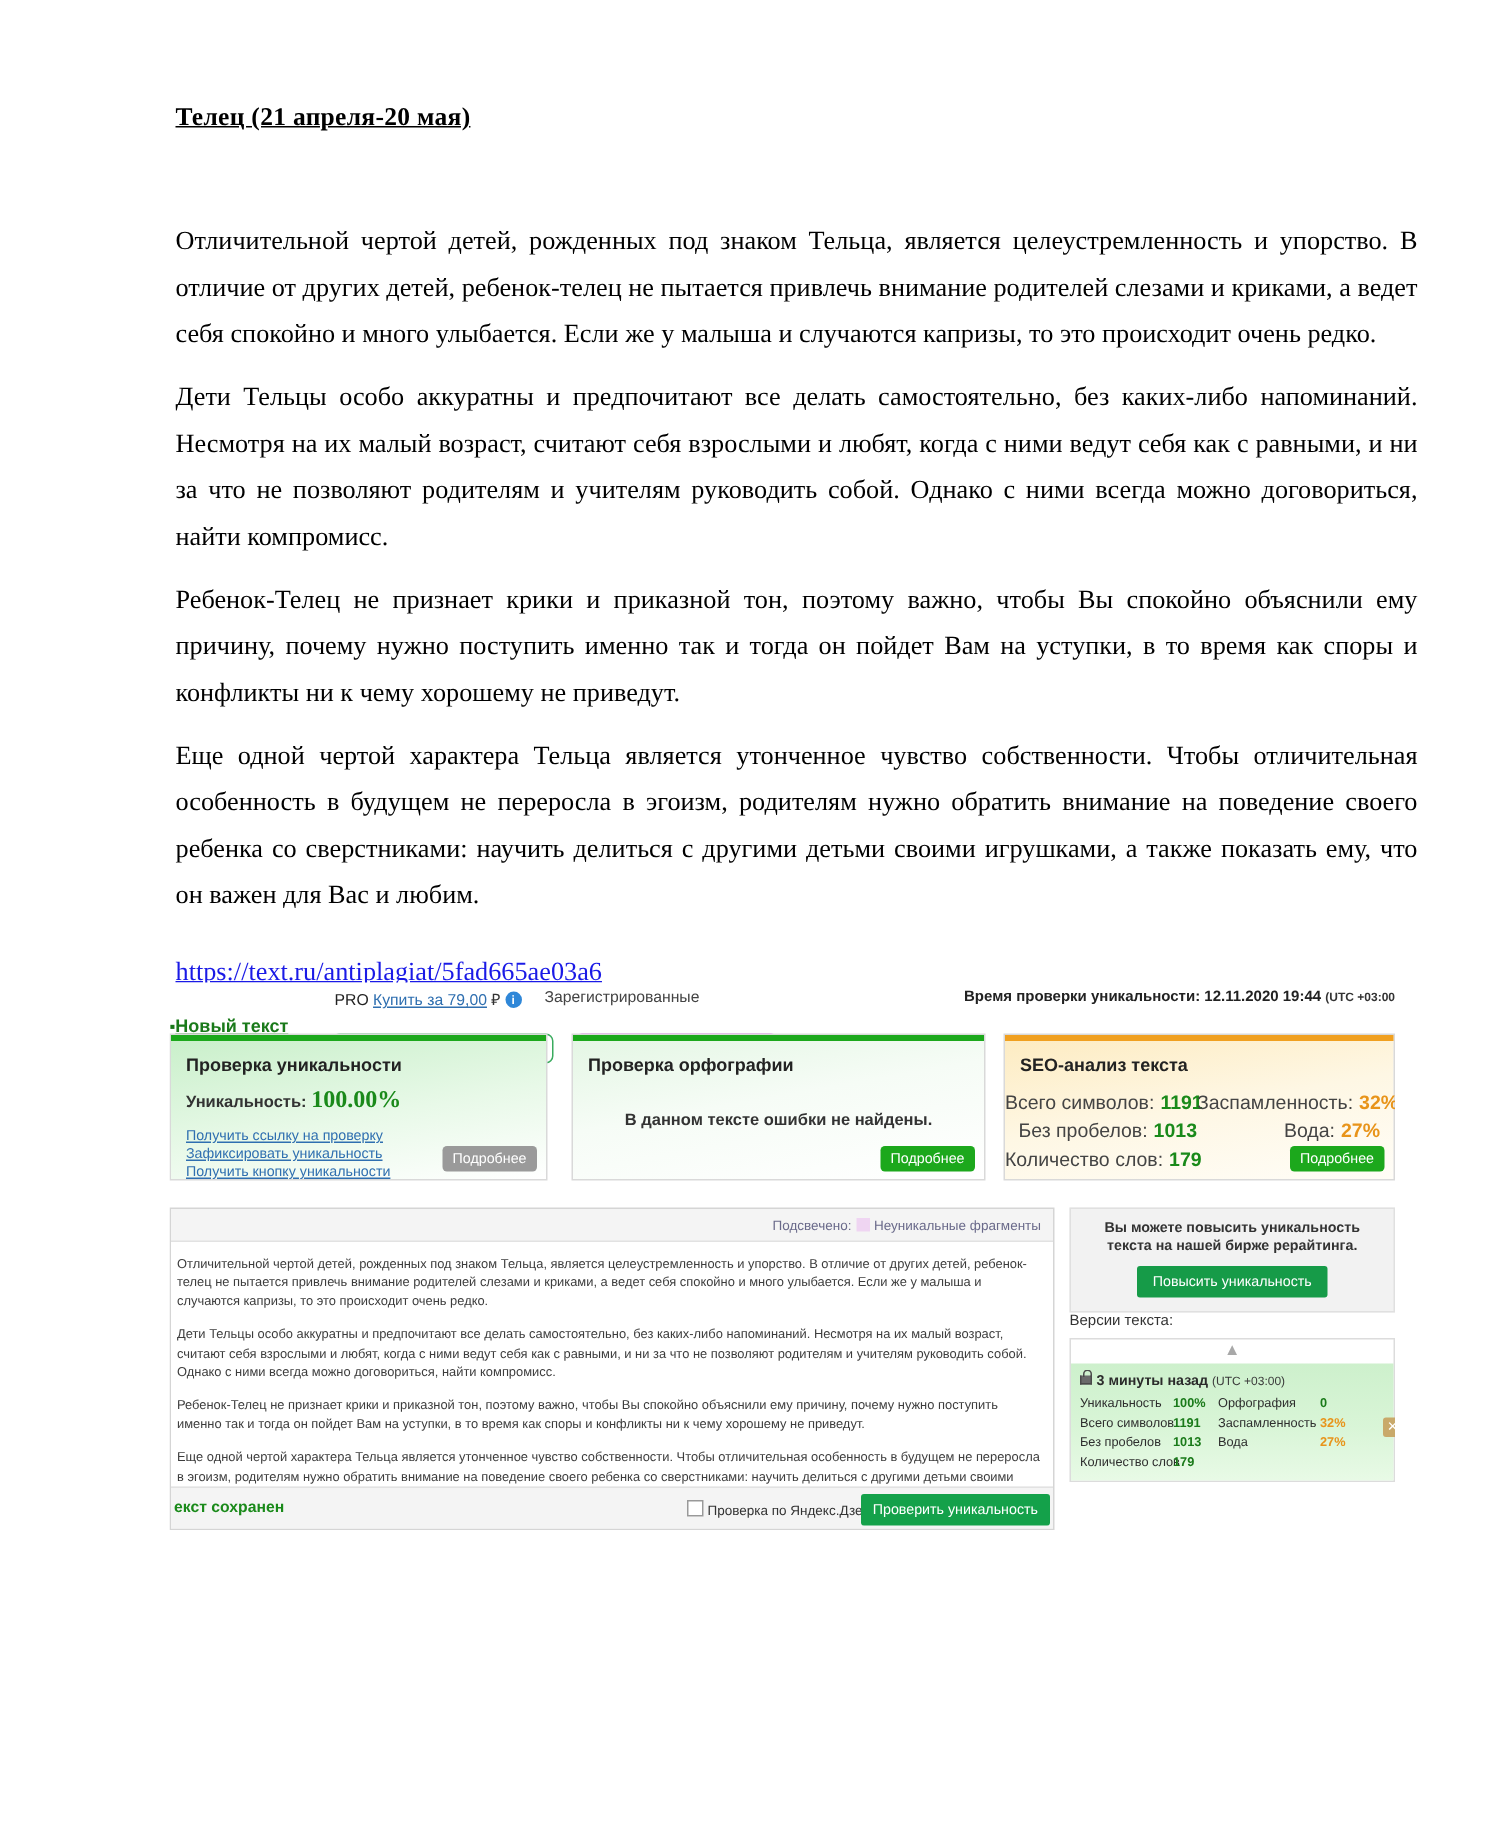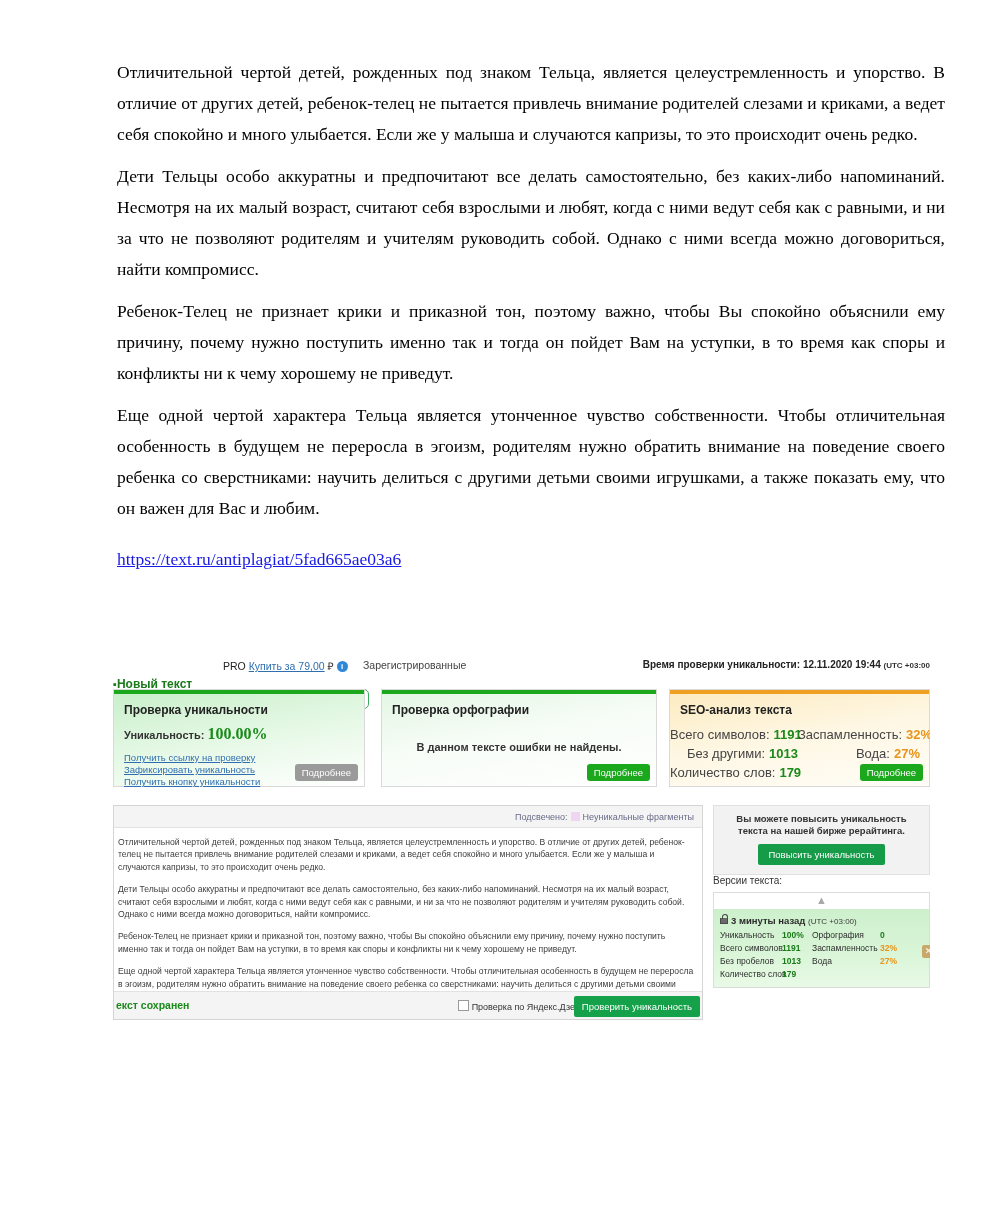--- a/index.html
+++ b/index.html
@@ -427,20 +427,21 @@
     font-size: 9px;
     line-height: 13px;
     text-align: center;
     border-radius: 2px;
   }
 </style>
 </head>
 <body>
 
 <div class="doc">
+  <div class="doc-title">Телец  (21 апреля-20 мая)</div>
   <p class="doc-p first">Отличительной чертой детей, рожденных под знаком Тельца, является целеустремленность и упорство. В отличие от других детей, ребенок-телец не пытается привлечь внимание родителей слезами и криками, а ведет себя спокойно и много улыбается. Если же у малыша и случаются капризы, то это происходит очень редко.</p>
   <p class="doc-p">Дети Тельцы особо аккуратны и предпочитают все делать самостоятельно, без каких-либо напоминаний. Несмотря на их малый возраст, считают себя взрослыми и любят, когда с ними ведут себя как с равными, и ни за что не позволяют родителям и учителям руководить собой. Однако с ними всегда можно договориться, найти компромисс.</p>
   <p class="doc-p"> Ребенок-Телец не признает крики и приказной тон, поэтому важно, чтобы Вы спокойно объяснили ему причину, почему нужно поступить именно так и тогда он пойдет Вам на уступки, в то время как споры и конфликты ни к чему хорошему не приведут.</p>
   <p class="doc-p">Еще одной чертой характера Тельца является утонченное чувство собственности. Чтобы отличительная особенность в будущем не переросла в эгоизм, родителям нужно обратить внимание на поведение своего ребенка со сверстниками: научить делиться с другими детьми своими игрушками, а также показать ему, что он важен для Вас и любим.</p>
   <a class="doc-link" href="#">https://text.ru/antiplagiat/5fad665ae03a6</a>
 </div>
 
 <div class="shot">
 
   <div class="shot-top">
@@ -491,21 +492,21 @@
       <div class="topbar"></div>
       <div class="panel-title">SEO-анализ текста</div>
       <div class="seo-grid">
         <div class="seo-cell">
           <span class="k">Всего символов:</span><span class="v green">1191</span>
         </div>
         <div class="seo-cell">
           <span class="k">Заспамленность:</span><span class="v orange">32%</span>
         </div>
         <div class="seo-cell">
-          <span class="k">Без другими:</span><span class="v green">1013</span>
+          <span class="k">Без пробелов:</span><span class="v green">1013</span>
         </div>
         <div class="seo-cell">
           <span class="k">Вода:</span><span class="v orange">27%</span>
         </div>
         <div class="seo-cell">
           <span class="k">Количество слов:</span><span class="v green">179</span>
         </div>
         <div class="seo-cell"></div>
       </div>
       <div class="panel-more">Подробнее</div>

